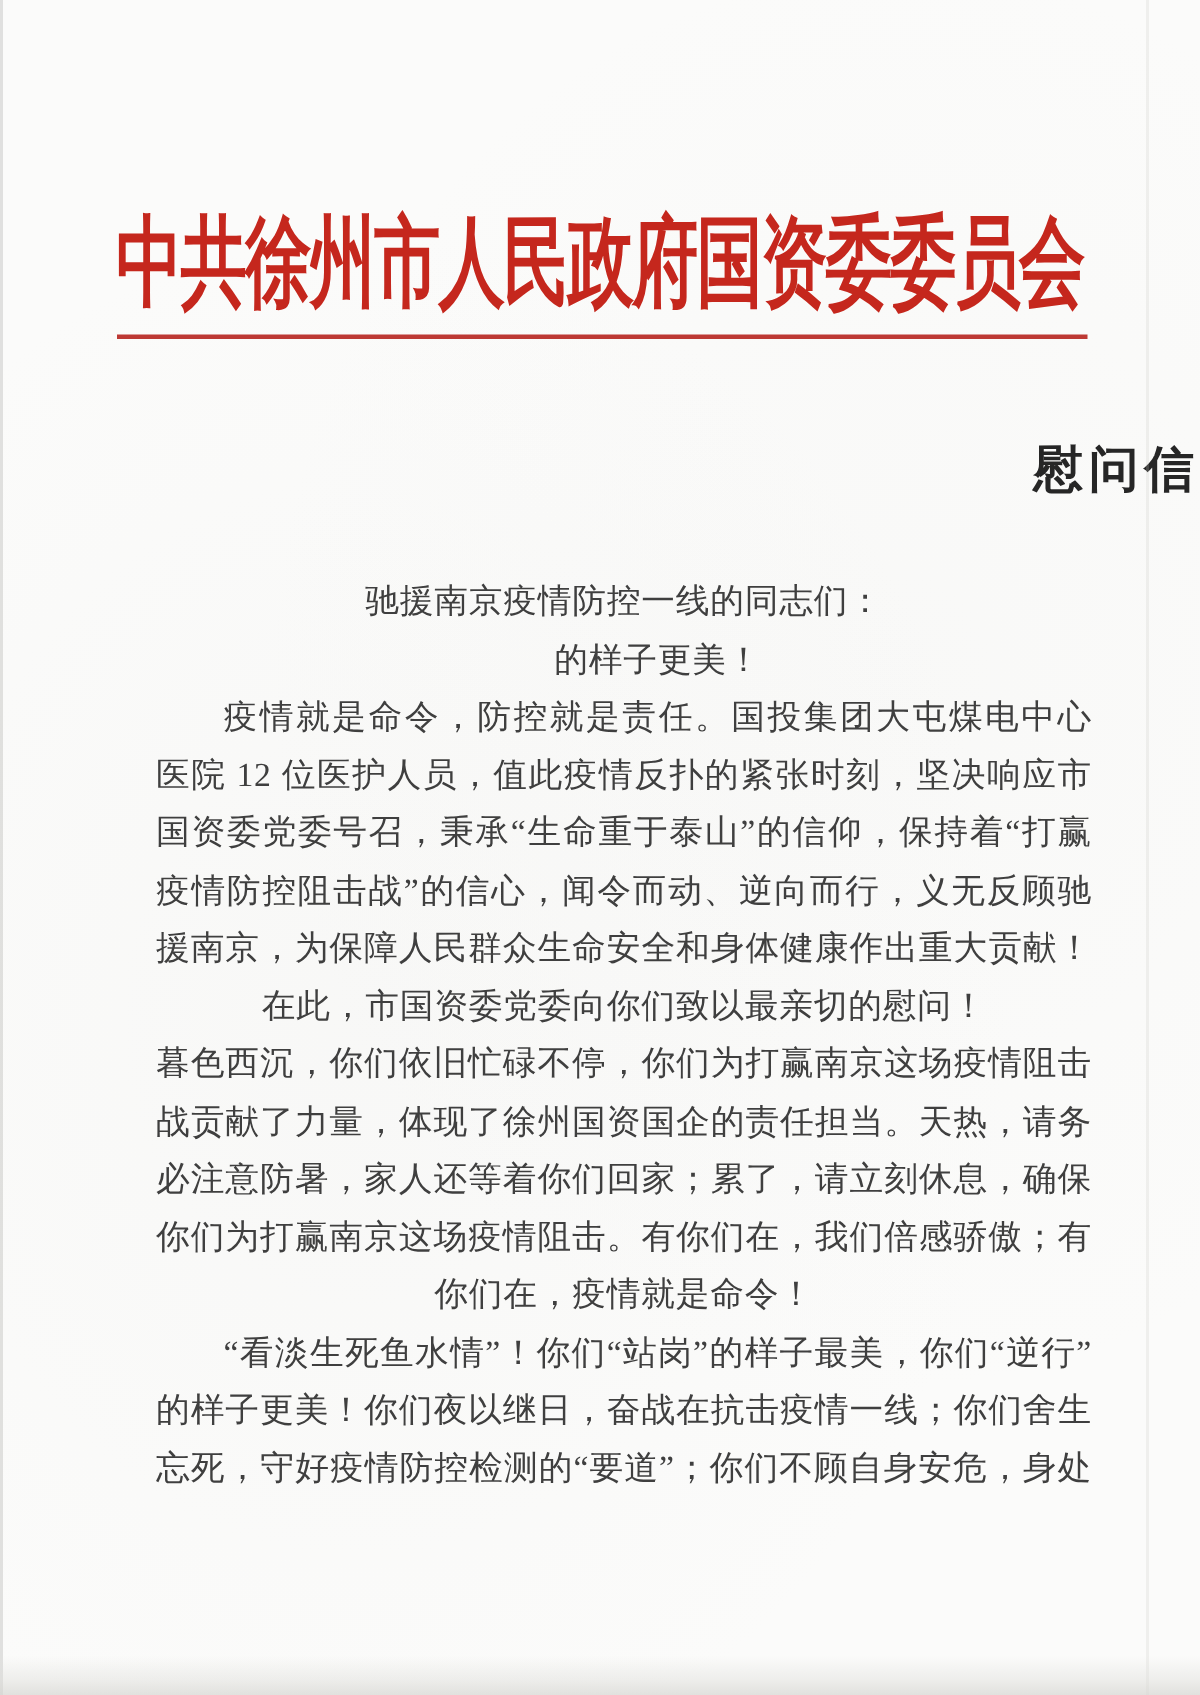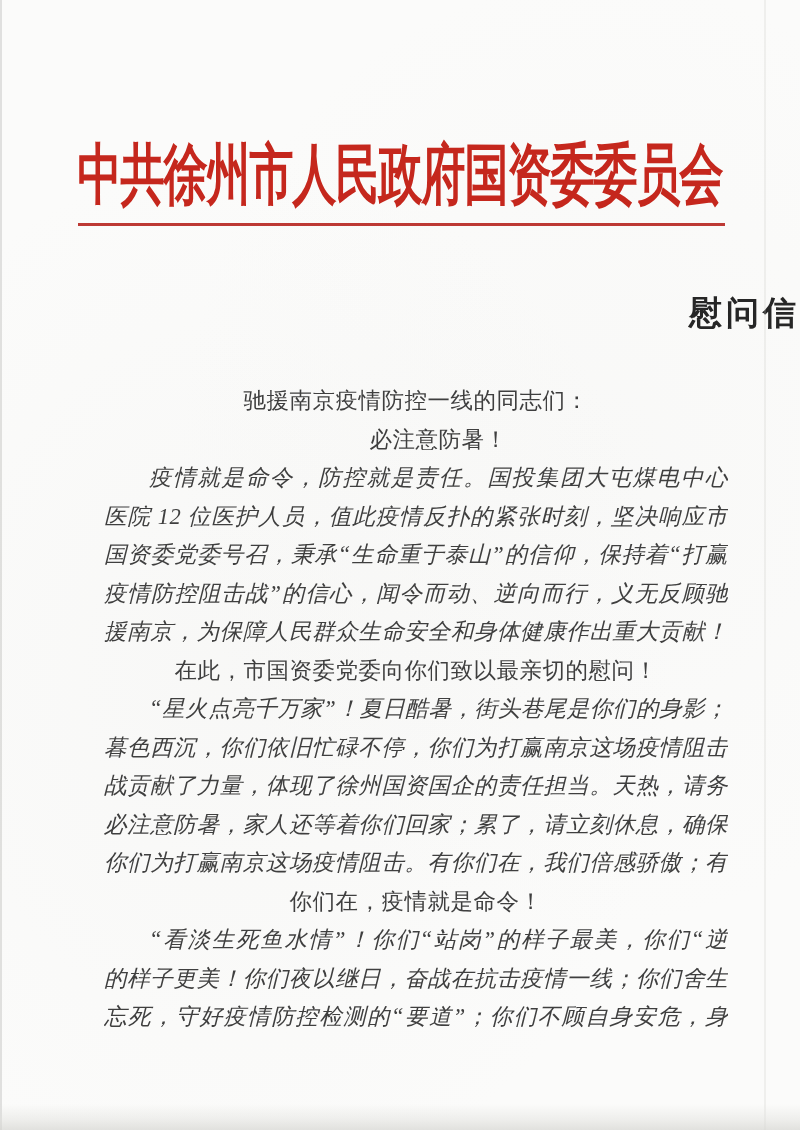--- a/index.html
+++ b/index.html
@@ -79,44 +79,42 @@
     white-space: nowrap;
     letter-spacing: 0.5px;
     text-align: center;
   }
   .body-line.indent { padding-left: 45px; }
   .body-line.fill {
     white-space: normal;
     text-align: justify;
     text-align-last: justify;
     overflow: hidden;
-    font-style: italic;
   }
 </style>
 </head>
 <body>
 
 <div class="scan-page" style="--red-text: #c5271d; --red-rule: #bd3934; --ink: #3f3f3f;">
 
   <div class="letterhead">中共徐州市人民政府国资委委员会</div>
 
   <div class="red-rule"></div>
 
   <div class="doc-title">慰问信</div>
 
   <div class="letter-body">
       <div class="body-line">驰援南京疫情防控一线的同志们：</div>
-      <div class="body-line indent">必注意防暑！</div>
+      <div class="body-line indent">的样子更美！</div>
       <div class="body-line indent fill">疫情就是命令，防控就是责任。国投集团大屯煤电中心</div>
       <div class="body-line fill">医院 12 位医护人员，值此疫情反扑的紧张时刻，坚决响应市</div>
       <div class="body-line fill">国资委党委号召，秉承“生命重于泰山”的信仰，保持着“打赢</div>
       <div class="body-line fill">疫情防控阻击战”的信心，闻令而动、逆向而行，义无反顾驰</div>
       <div class="body-line fill">援南京，为保障人民群众生命安全和身体健康作出重大贡献！</div>
       <div class="body-line">在此，市国资委党委向你们致以最亲切的慰问！</div>
-      <div class="body-line indent fill">“星火点亮千万家”！夏日酷暑，街头巷尾是你们的身影；</div>
       <div class="body-line fill">暮色西沉，你们依旧忙碌不停，你们为打赢南京这场疫情阻击</div>
       <div class="body-line fill">战贡献了力量，体现了徐州国资国企的责任担当。天热，请务</div>
       <div class="body-line fill">必注意防暑，家人还等着你们回家；累了，请立刻休息，确保</div>
       <div class="body-line fill">你们为打赢南京这场疫情阻击。有你们在，我们倍感骄傲；有</div>
       <div class="body-line">你们在，疫情就是命令！</div>
       <div class="body-line indent fill">“看淡生死鱼水情”！你们“站岗”的样子最美，你们“逆行”</div>
       <div class="body-line fill">的样子更美！你们夜以继日，奋战在抗击疫情一线；你们舍生</div>
       <div class="body-line fill">忘死，守好疫情防控检测的“要道”；你们不顾自身安危，身处</div>
     </div>
 

